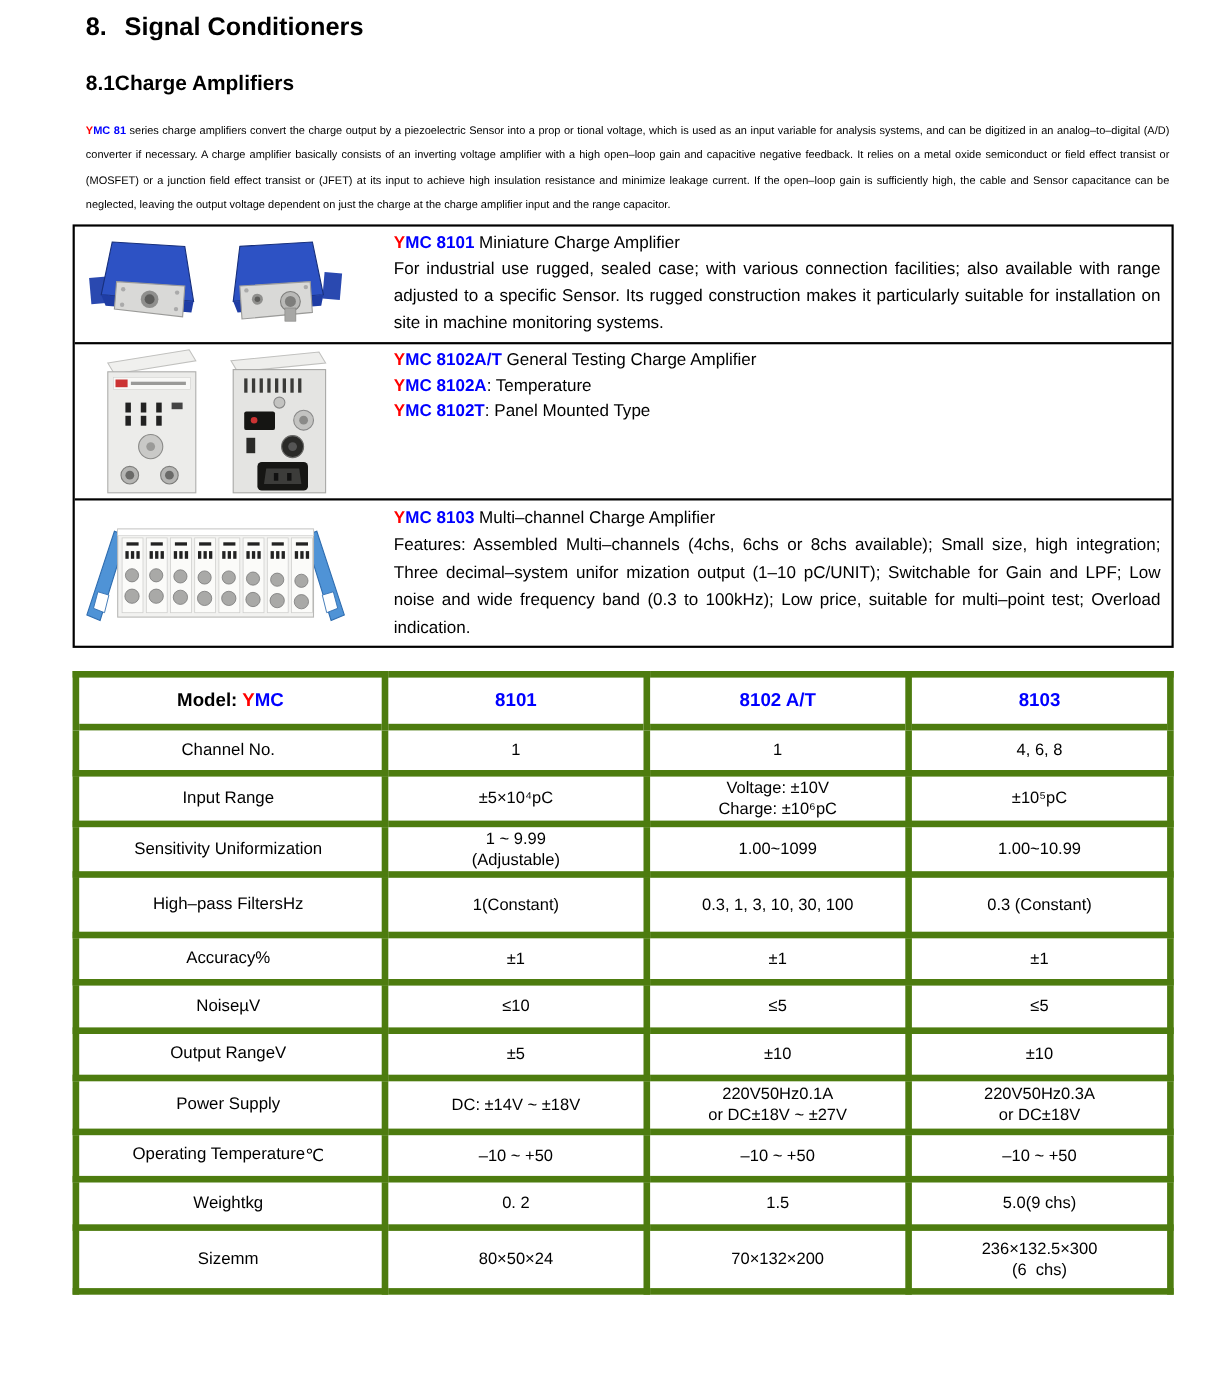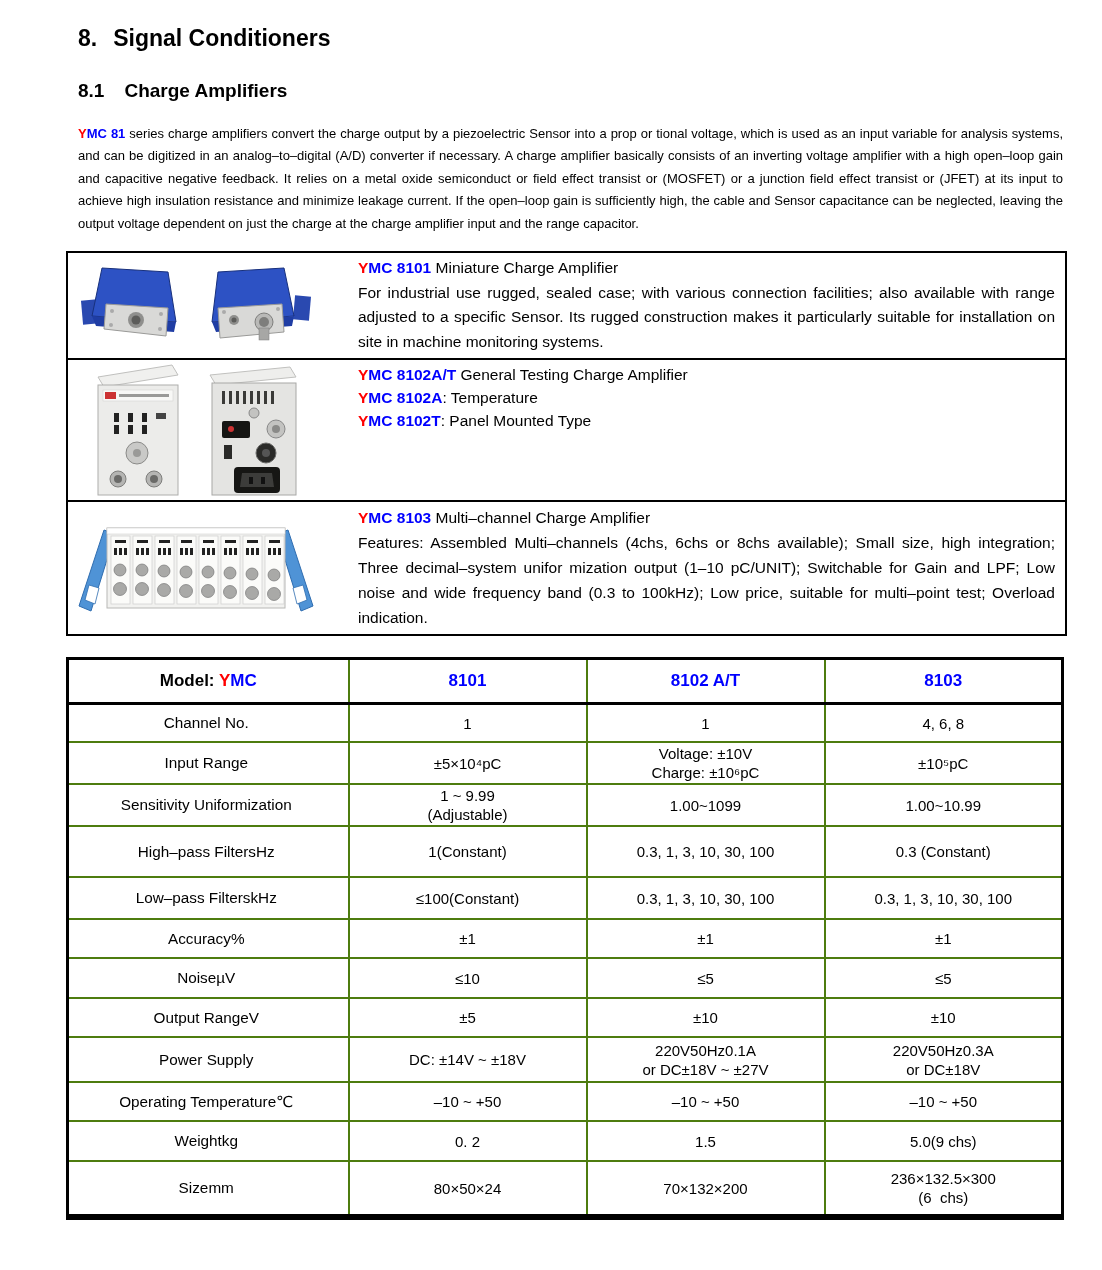--- a/index.html
+++ b/index.html
@@ -3,47 +3,47 @@
 <meta charset="utf-8">
 <style>
   html,body{margin:0;padding:0;}
   body{
     width:1102px;height:1270px;background:#ffffff;color:#000;
     font-family:"Liberation Sans","DejaVu Sans",sans-serif;
     -webkit-font-smoothing:antialiased;
   }
   .page{position:relative;width:1102px;height:1270px;padding:8px 36px 0 66px;box-sizing:border-box;overflow:hidden;}
 
-  h1.sec{font-size:23px;line-height:28px;font-weight:bold;margin:16px 0 0 12px;}
+  h1.sec{font-size:23px;line-height:28px;font-weight:bold;margin:2px 0 0 12px;}
   h1.sec .num{margin-right:16px;}
   h2.sub{font-size:19px;line-height:23px;font-weight:bold;margin:27px 0 0 12px;}
-  h2.sub .num{margin-right:20px;}
-
-  .intro{margin:21px 0 16px 12px;width:985px;font-size:13px;line-height:22.4px;text-align:justify;}
+  h2.sub .num{margin-right:0;}
+
+  .intro{margin:21px 0 5px 12px;width:985px;font-size:10px;line-height:22.4px;text-align:justify;}
   .red{color:#ff0000;font-weight:bold;}
   .blue{color:#0000ff;font-weight:bold;}
 
   .product-box{margin-top:3px;width:997px;border:2px solid #000;}
   .product-row{display:flex;border-bottom:2px solid #000;gap:32px;}
   .product-row:last-child{border-bottom:none;}
   .photo-cell{flex:0 0 256px;display:flex;align-items:center;justify-content:center;}
   .pr1 .photo-cell{min-height:95px;}
   .pr2 .photo-cell{min-height:140px;}
   .pr3 .photo-cell{min-height:126px;}
   .text-cell{flex:1;padding:3px 10px 4px 2px;font-size:15.5px;}
   .pr1 .text-cell{line-height:24.5px;}
   .pr2 .text-cell{line-height:23.2px;}
   .pr3 .text-cell{line-height:25px;}
   .text-cell .body{text-align:justify;}
 
   table.spec{
     margin-top:21px;width:997px;border-collapse:collapse;table-layout:fixed;
     border:3px solid #000;border-bottom:6px solid #000;
   }
-  table.spec td,table.spec th{border:2px solid #4d7c0f;padding:0;}
+  table.spec td,table.spec th{border:6px solid #4d7c0f;padding:0;}
   table.spec tr.hdr th{border-bottom:3px solid #000;height:42px;font-size:17px;font-weight:bold;text-align:center;}
   col.c-label{width:281px;}
   col.c-data{width:238px;}
   td.lbl{font-size:15.3px;}
   .lblwrap{display:flex;justify-content:center;align-items:center;padding:0 16px 0 12px;}
   td.val{text-align:center;font-size:15px;line-height:19px;white-space:pre-wrap;vertical-align:middle;padding:2px 3px;}
   tr.r-channel td{height:36px;}
   tr.r-input td{height:40px;}
   tr.r-sens td{height:40px;}
   tr.r-gain td{height:50px;}
@@ -288,31 +288,20 @@
       <td class="lbl">
             <div class="lblwrap">
               <span>High–pass Filters</span>
               <span>Hz</span>
             </div>
           </td>
       <td class="val">1(Constant)</td>
       <td class="val">0.3, 1, 3, 10, 30, 100</td>
       <td class="val">0.3 (Constant)</td>
     </tr>
-    <tr class="r-lp">
-      <td class="lbl">
-            <div class="lblwrap">
-              <span>Low–pass Filters</span>
-              <span>kHz</span>
-            </div>
-          </td>
-      <td class="val">≤100(Constant)</td>
-      <td class="val">0.3, 1, 3, 10, 30, 100</td>
-      <td class="val">0.3, 1, 3, 10, 30, 100</td>
-    </tr>
     <tr class="r-acc">
       <td class="lbl">
             <div class="lblwrap">
               <span>Accuracy</span>
               <span>%</span>
             </div>
           </td>
       <td class="val">±1</td>
       <td class="val">±1</td>
       <td class="val">±1</td>

